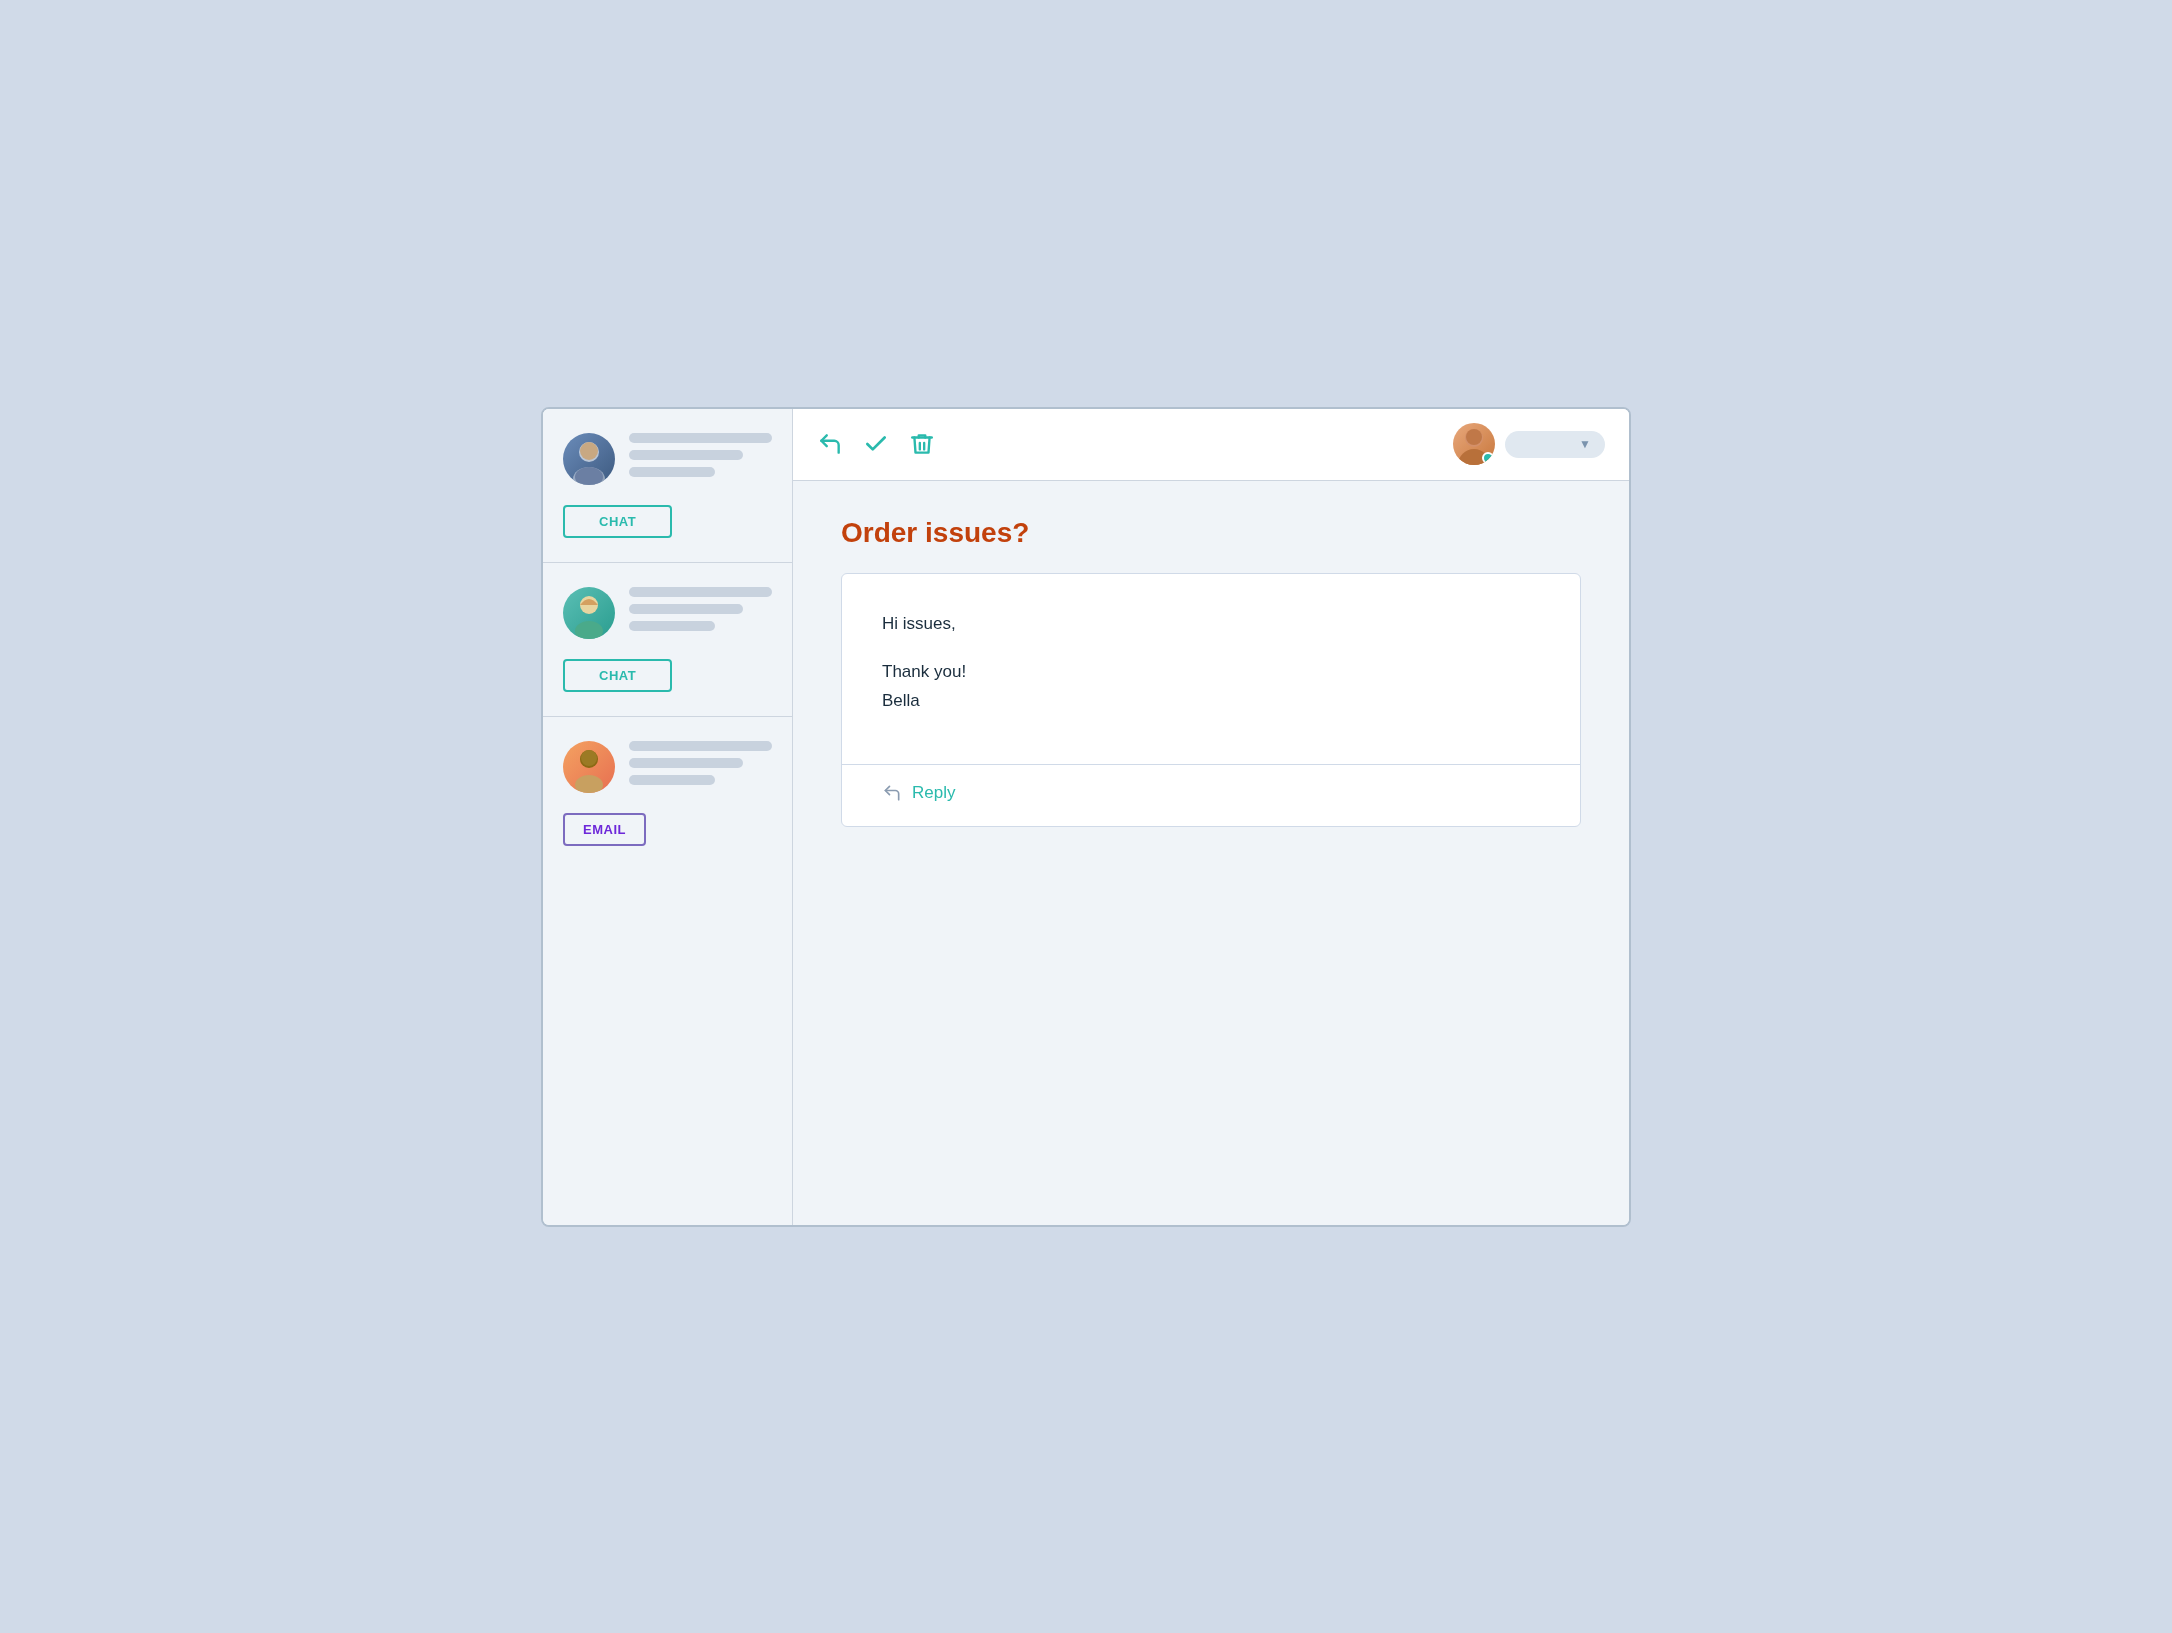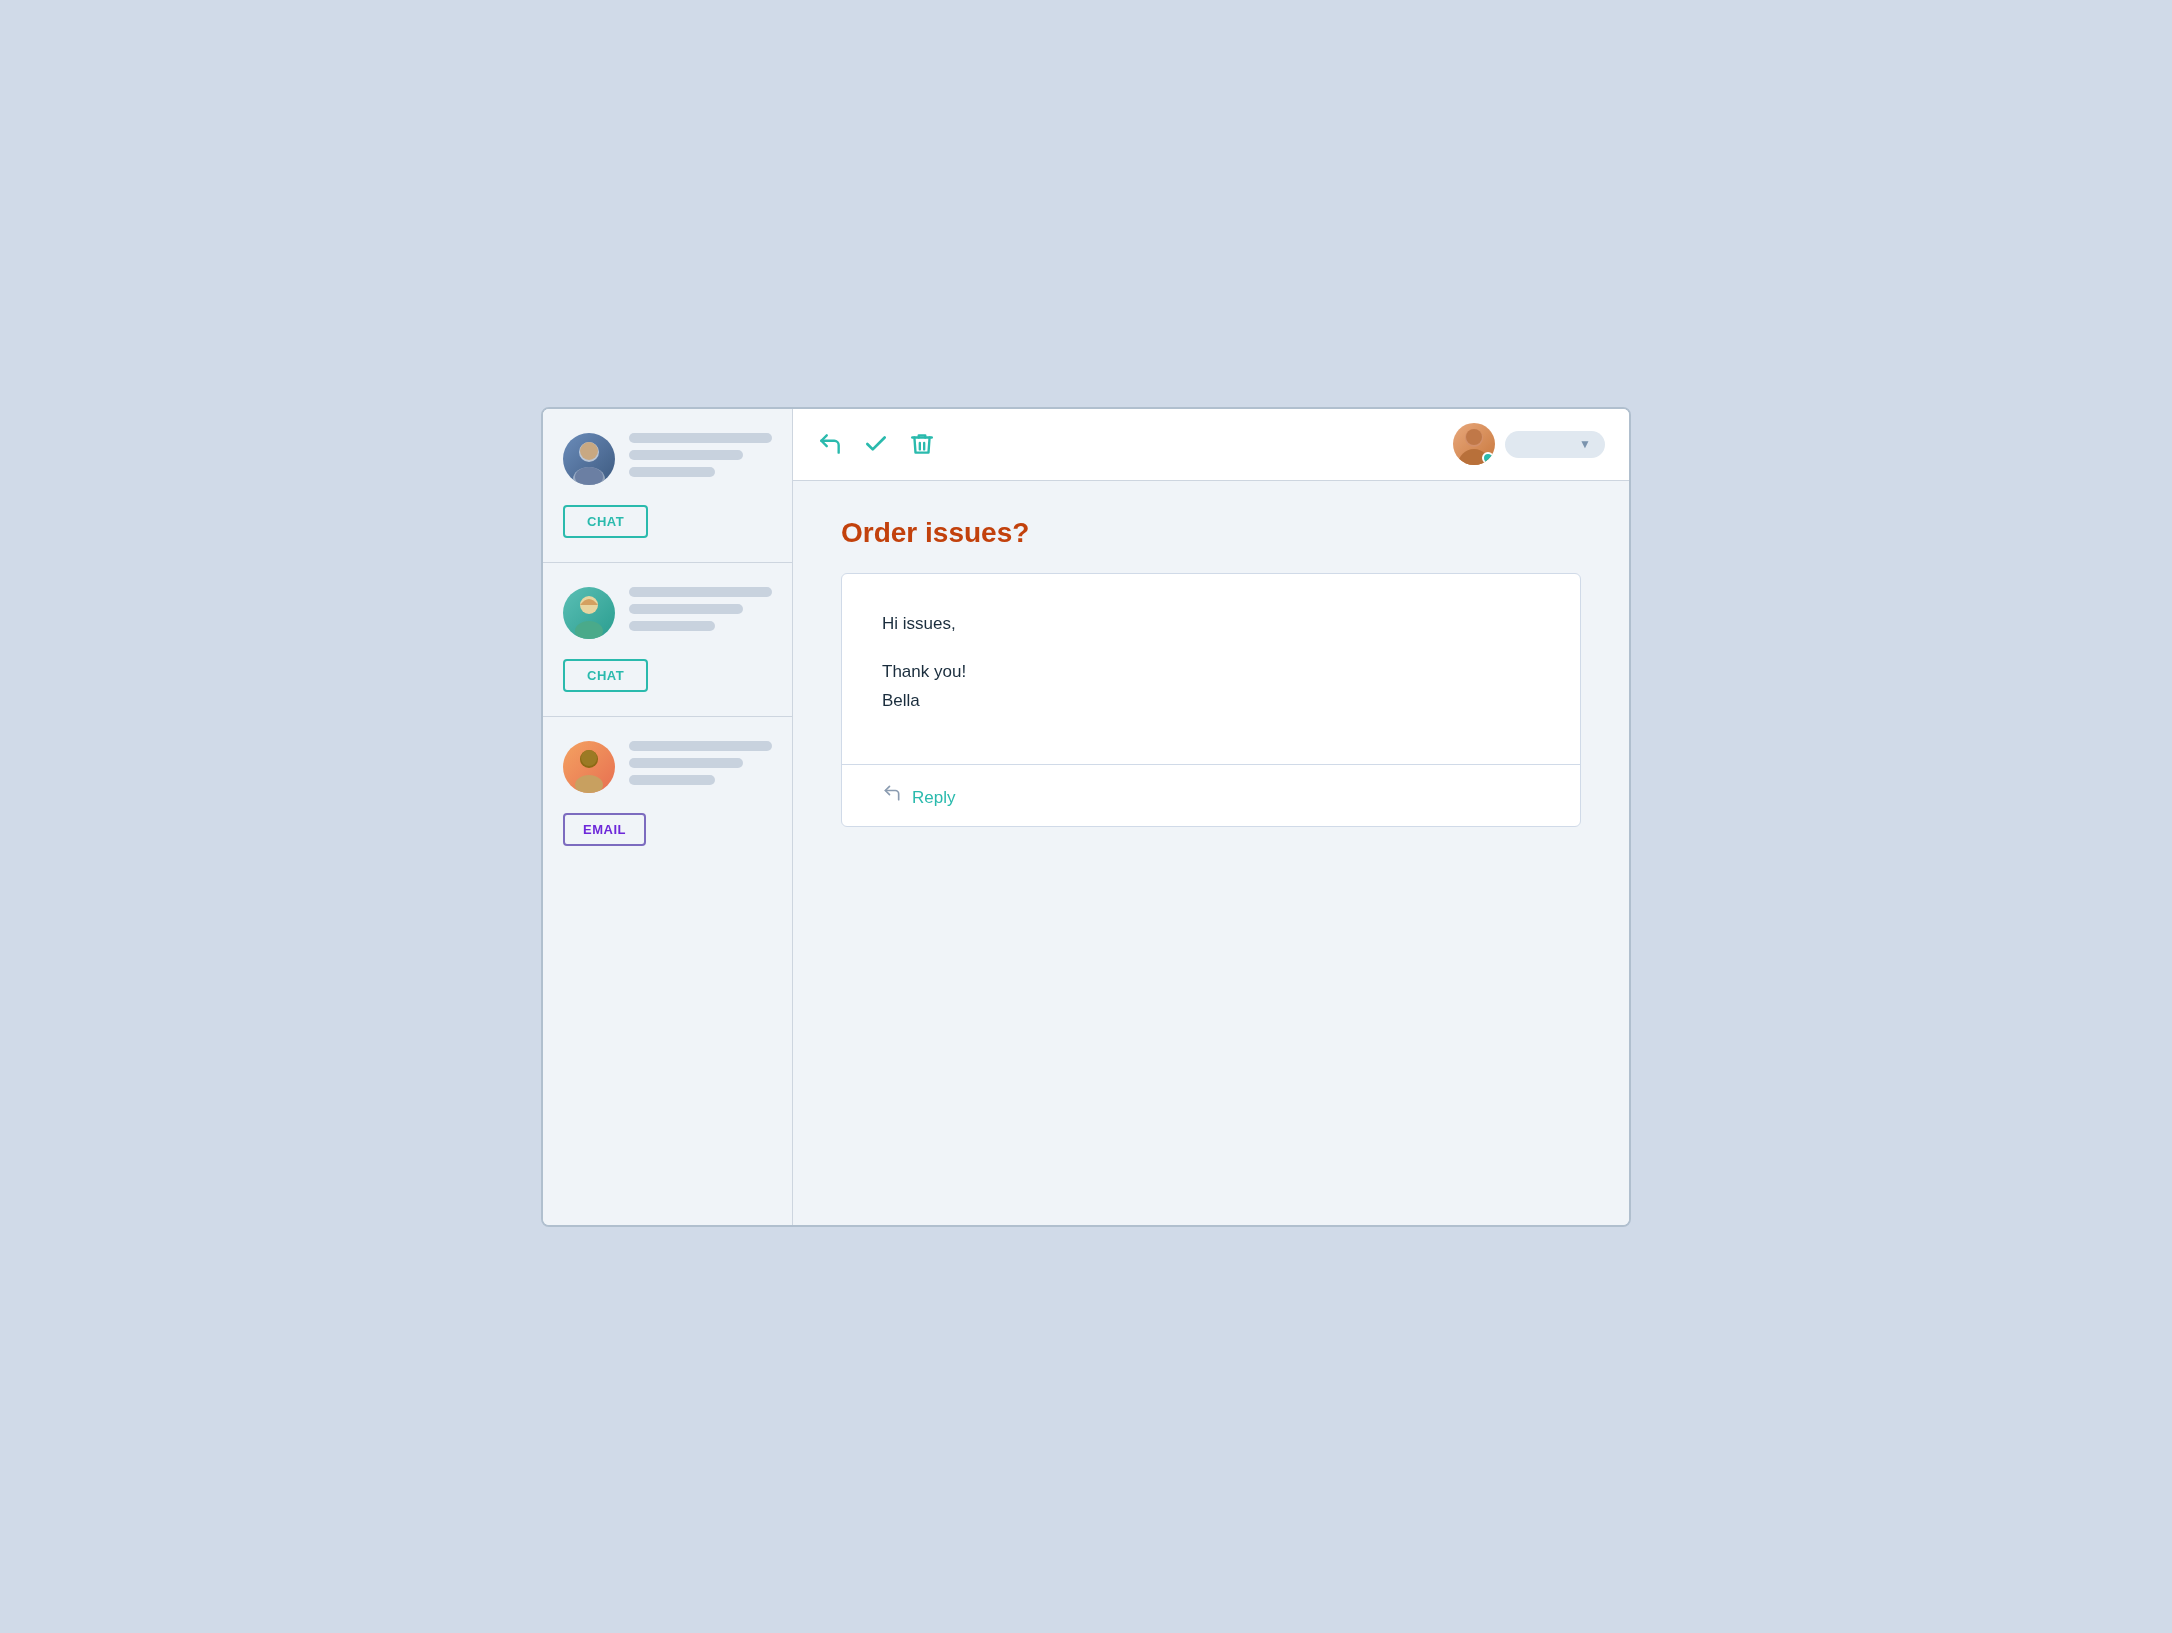--- a/index.html
+++ b/index.html
@@ -90,21 +90,21 @@
       border-radius: 5px;
       background: #c8d2de;
     }
 
     .skeleton-line.wide { width: 100%; }
     .skeleton-line.medium { width: 80%; }
     .skeleton-line.short { width: 60%; }
 
     .chat-button {
       display: inline-block;
-      padding: 7px 22px;
+      padding: 7px 34px;
       border: 2px solid #2abaad;
       border-radius: 4px;
       background: transparent;
       color: #2abaad;
       font-size: 13px;
       font-weight: 700;
       letter-spacing: 0.5px;
       cursor: pointer;
       margin-top: 4px;
     }
@@ -238,21 +238,21 @@
     }
 
     .email-body p:last-child {
       margin-bottom: 12px;
     }
 
     .email-reply-bar {
       border-top: 1px solid #d0dae8;
       padding: 18px 40px;
       display: flex;
-      align-items: flex-end;
+      align-items: flex-start;
       gap: 10px;
       cursor: pointer;
     }
 
     .reply-icon {
       color: #8a9bb0;
       font-size: 18px;
     }
 
     .reply-text {

